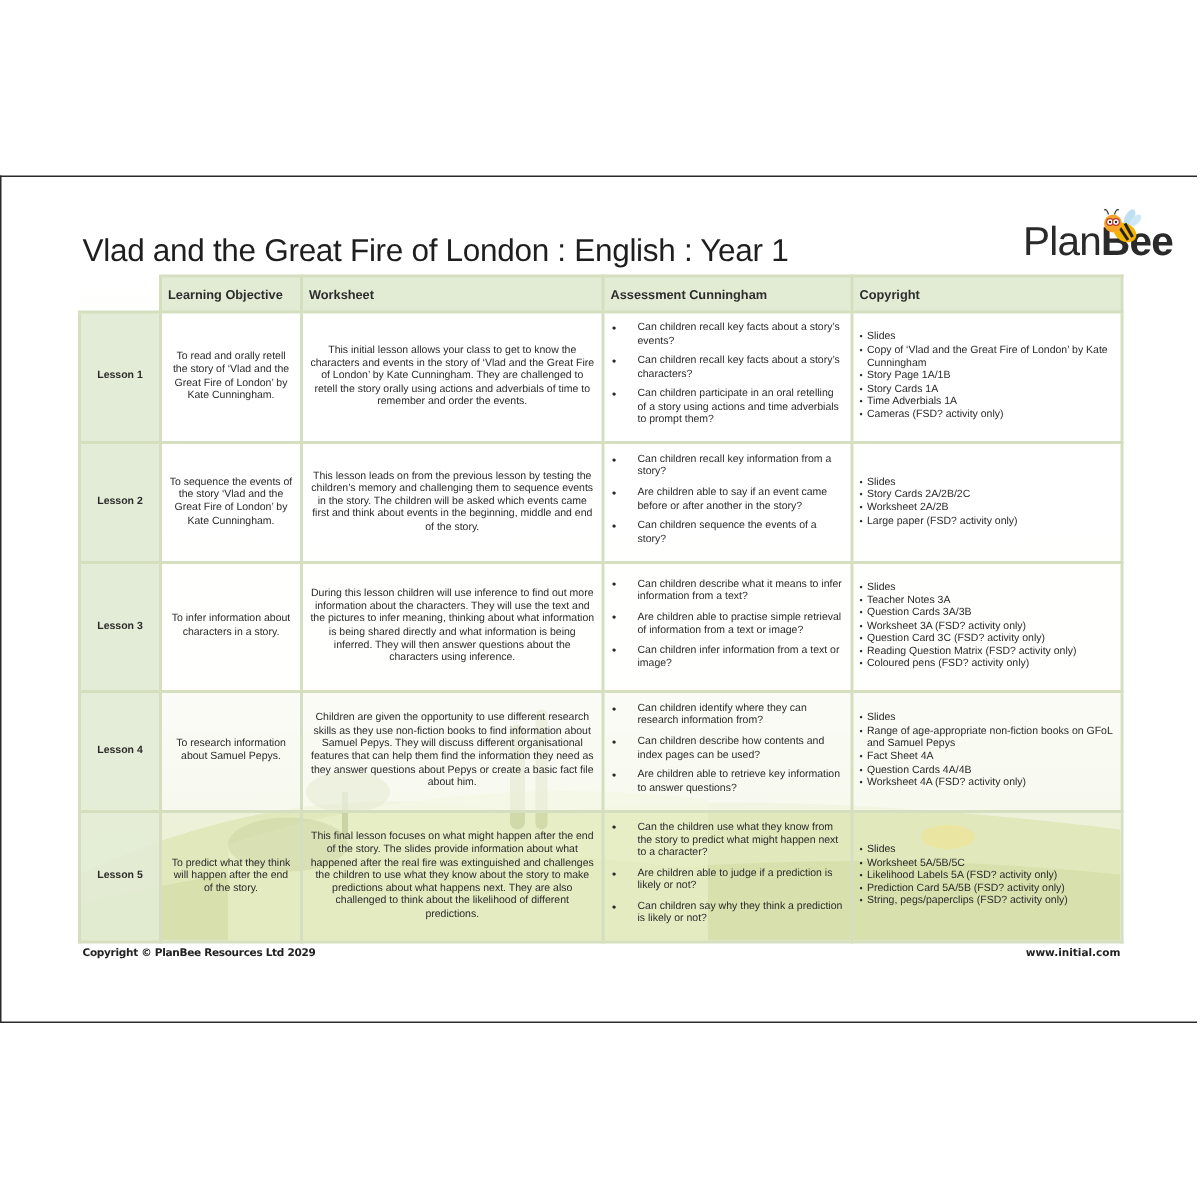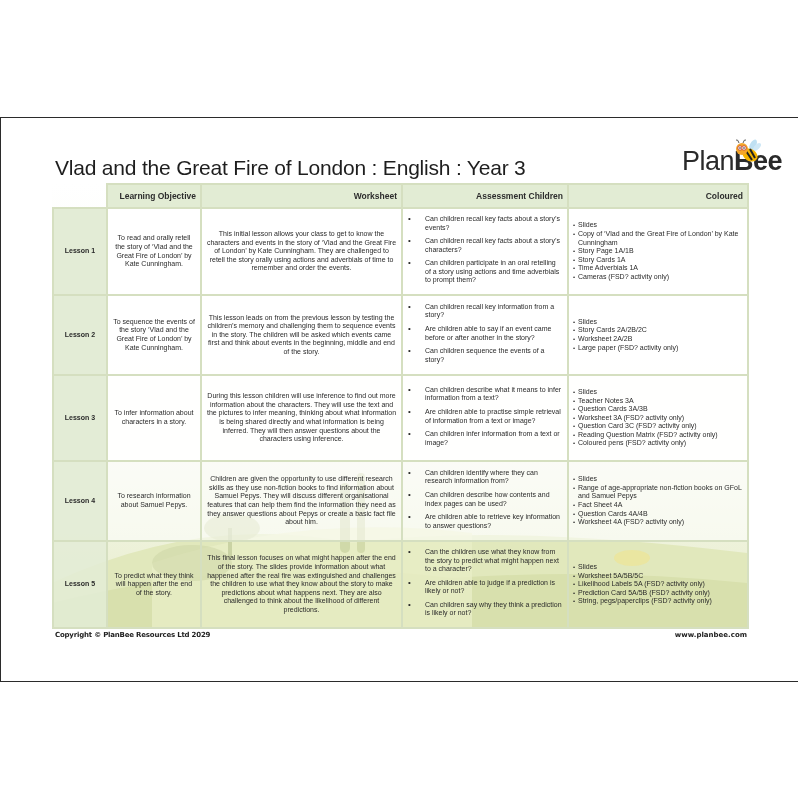--- a/index.html
+++ b/index.html
@@ -8,21 +8,21 @@
   .title { position:absolute; left:55px; top:156px; font-size:21px; color:#1e1e1e; letter-spacing:-0.2px; white-space:nowrap; }
   .logo { position:absolute; left:682px; top:140px; width:75px; height:40px; }
   .logo-text { position:absolute; left:0; top:6px; font-size:27px; color:#2a2a2a; letter-spacing:-0.5px; white-space:nowrap; }
   .logo-text b { font-weight:bold; }
   .bee { position:absolute; left:51px; top:-2px; width:28px; height:28px; }
 
   .table-wrap { position:absolute; left:52px; top:183px; width:695px; height:444px; }
   .bg-landscape { position:absolute; left:0; top:0; width:100%; height:100%; }
   table.plan { position:absolute; left:0; top:0; border-collapse:collapse; table-layout:fixed; width:695px; }
   table.plan td, table.plan th { border:2px solid #d5dfc0; padding:0 4px; vertical-align:middle; font-size:7px; line-height:8.6px; color:#2a2a2a; }
-  table.plan th { background:#e2ecd4; height:20px; font-size:8.5px; font-weight:bold; text-align:right; color:#2d2d2d; }
+  table.plan th { background:#e2ecd4; height:20px; font-size:8.5px; font-weight:bold; text-align:left; color:#2d2d2d; }
   table.plan th.corner { background:transparent; border-color:transparent; border-bottom-color:#d5dfc0; border-right-color:#d5dfc0; }
   th.lo { text-align:left; padding-left:6px; }
   td.lesson { background:#e3ecd6; font-size:11px; font-weight:bold; text-align:center; color:#2d2d2d; white-space:nowrap; }
   td.obj, td.ov { text-align:center; background:rgba(255,255,255,0.92); }
   td.aq, td.res { background:rgba(255,255,255,0.92); }
   tr.r5 td.obj, tr.r5 td.ov, tr.r5 td.aq, tr.r5 td.res { background:rgba(255,255,255,0.0); }
   tr.r4 td.obj, tr.r4 td.ov, tr.r4 td.aq, tr.r4 td.res { background:rgba(255,255,255,0.55); }
   tr.r5 td.lesson { background:rgba(227,236,214,0.85); }
   tr.r4 td.lesson { background:rgba(227,236,214,0.95); }
   ul.q { margin:0; padding:0; list-style:none; }
@@ -32,21 +32,21 @@
   ul.r li { position:relative; padding-left:5px; margin:0; }
   ul.r li::before { content:"\2022"; position:absolute; left:0; top:0; font-size:6px; }
   .footer-left { position:absolute; left:55px; top:631px; font-size:7px; font-weight:bold; color:#222; font-family:"DejaVu Sans", sans-serif; letter-spacing:-0.2px; white-space:nowrap; }
   .footer-right { position:absolute; right:53px; top:631px; font-size:7px; font-weight:bold; color:#222; font-family:"DejaVu Sans", sans-serif; white-space:nowrap; }
 </style>
 </head>
 <body>
 
 <div class="frame"></div>
 
-<div class="title">Vlad and the Great Fire of London : English : Year 3</div>
+<div class="title">Vlad and the Great Fire of London : English : Year 1</div>
 
 <div class="logo">
   <div class="logo-text"><span>Plan</span><b>Bee</b></div>
   <svg class="bee" viewBox="0 0 28 28">
     <ellipse cx="20" cy="7" rx="3" ry="6" fill="#bfe0f2" transform="rotate(30 20 7)"></ellipse>
     <ellipse cx="24" cy="9" rx="2.5" ry="5" fill="#cfe8f6" transform="rotate(45 24 9)"></ellipse>
     <ellipse cx="17" cy="17" rx="8" ry="6" fill="#f5b400" transform="rotate(30 17 17)"></ellipse>
     <path d="M13 13 L19 22" stroke="#222" stroke-width="2"></path>
     <path d="M17 11 L22 20" stroke="#222" stroke-width="2"></path>
     <circle cx="9" cy="11" r="6" fill="#f4a62a"></circle>
@@ -86,22 +86,22 @@
       <col style="width:94px">
       <col style="width:201px">
       <col style="width:166px">
       <col style="width:180px">
     </colgroup>
     <thead>
       <tr style="height:24px">
         <th class="corner"></th>
         <th class="lo">Learning Objective</th>
         <th>Worksheet</th>
-        <th>Assessment Children</th>
-        <th>Coloured</th>
+        <th>Assessment Cunningham</th>
+        <th>Copyright</th>
       </tr>
     </thead>
     <tbody>
       <tr class="r1" style="height:87px">
         <td class="lesson">Lesson 1</td>
         <td class="obj">To read and orally retell the story of ‘Vlad and the Great Fire of London’ by Kate Cunningham.</td>
         <td class="ov">This initial lesson allows your class to get to know the characters and events in the story of ‘Vlad and the Great Fire of London’ by Kate Cunningham. They are challenged to retell the story orally using actions and adverbials of time to remember and order the events.</td>
         <td class="aq">
           <ul class="q">
             <li>Can children recall key facts about a story’s events?</li>
@@ -207,13 +207,13 @@
             <li>Prediction Card 5A/5B (FSD? activity only)</li>
             <li>String, pegs/paperclips (FSD? activity only)</li>
           </ul>
         </td>
       </tr>
     </tbody>
   </table>
 </div>
 
 <div class="footer-left">Copyright © PlanBee Resources Ltd 2029</div>
-<div class="footer-right">www.planbee.com</div>
+<div class="footer-right">www.initial.com</div>
 
 </body></html>

